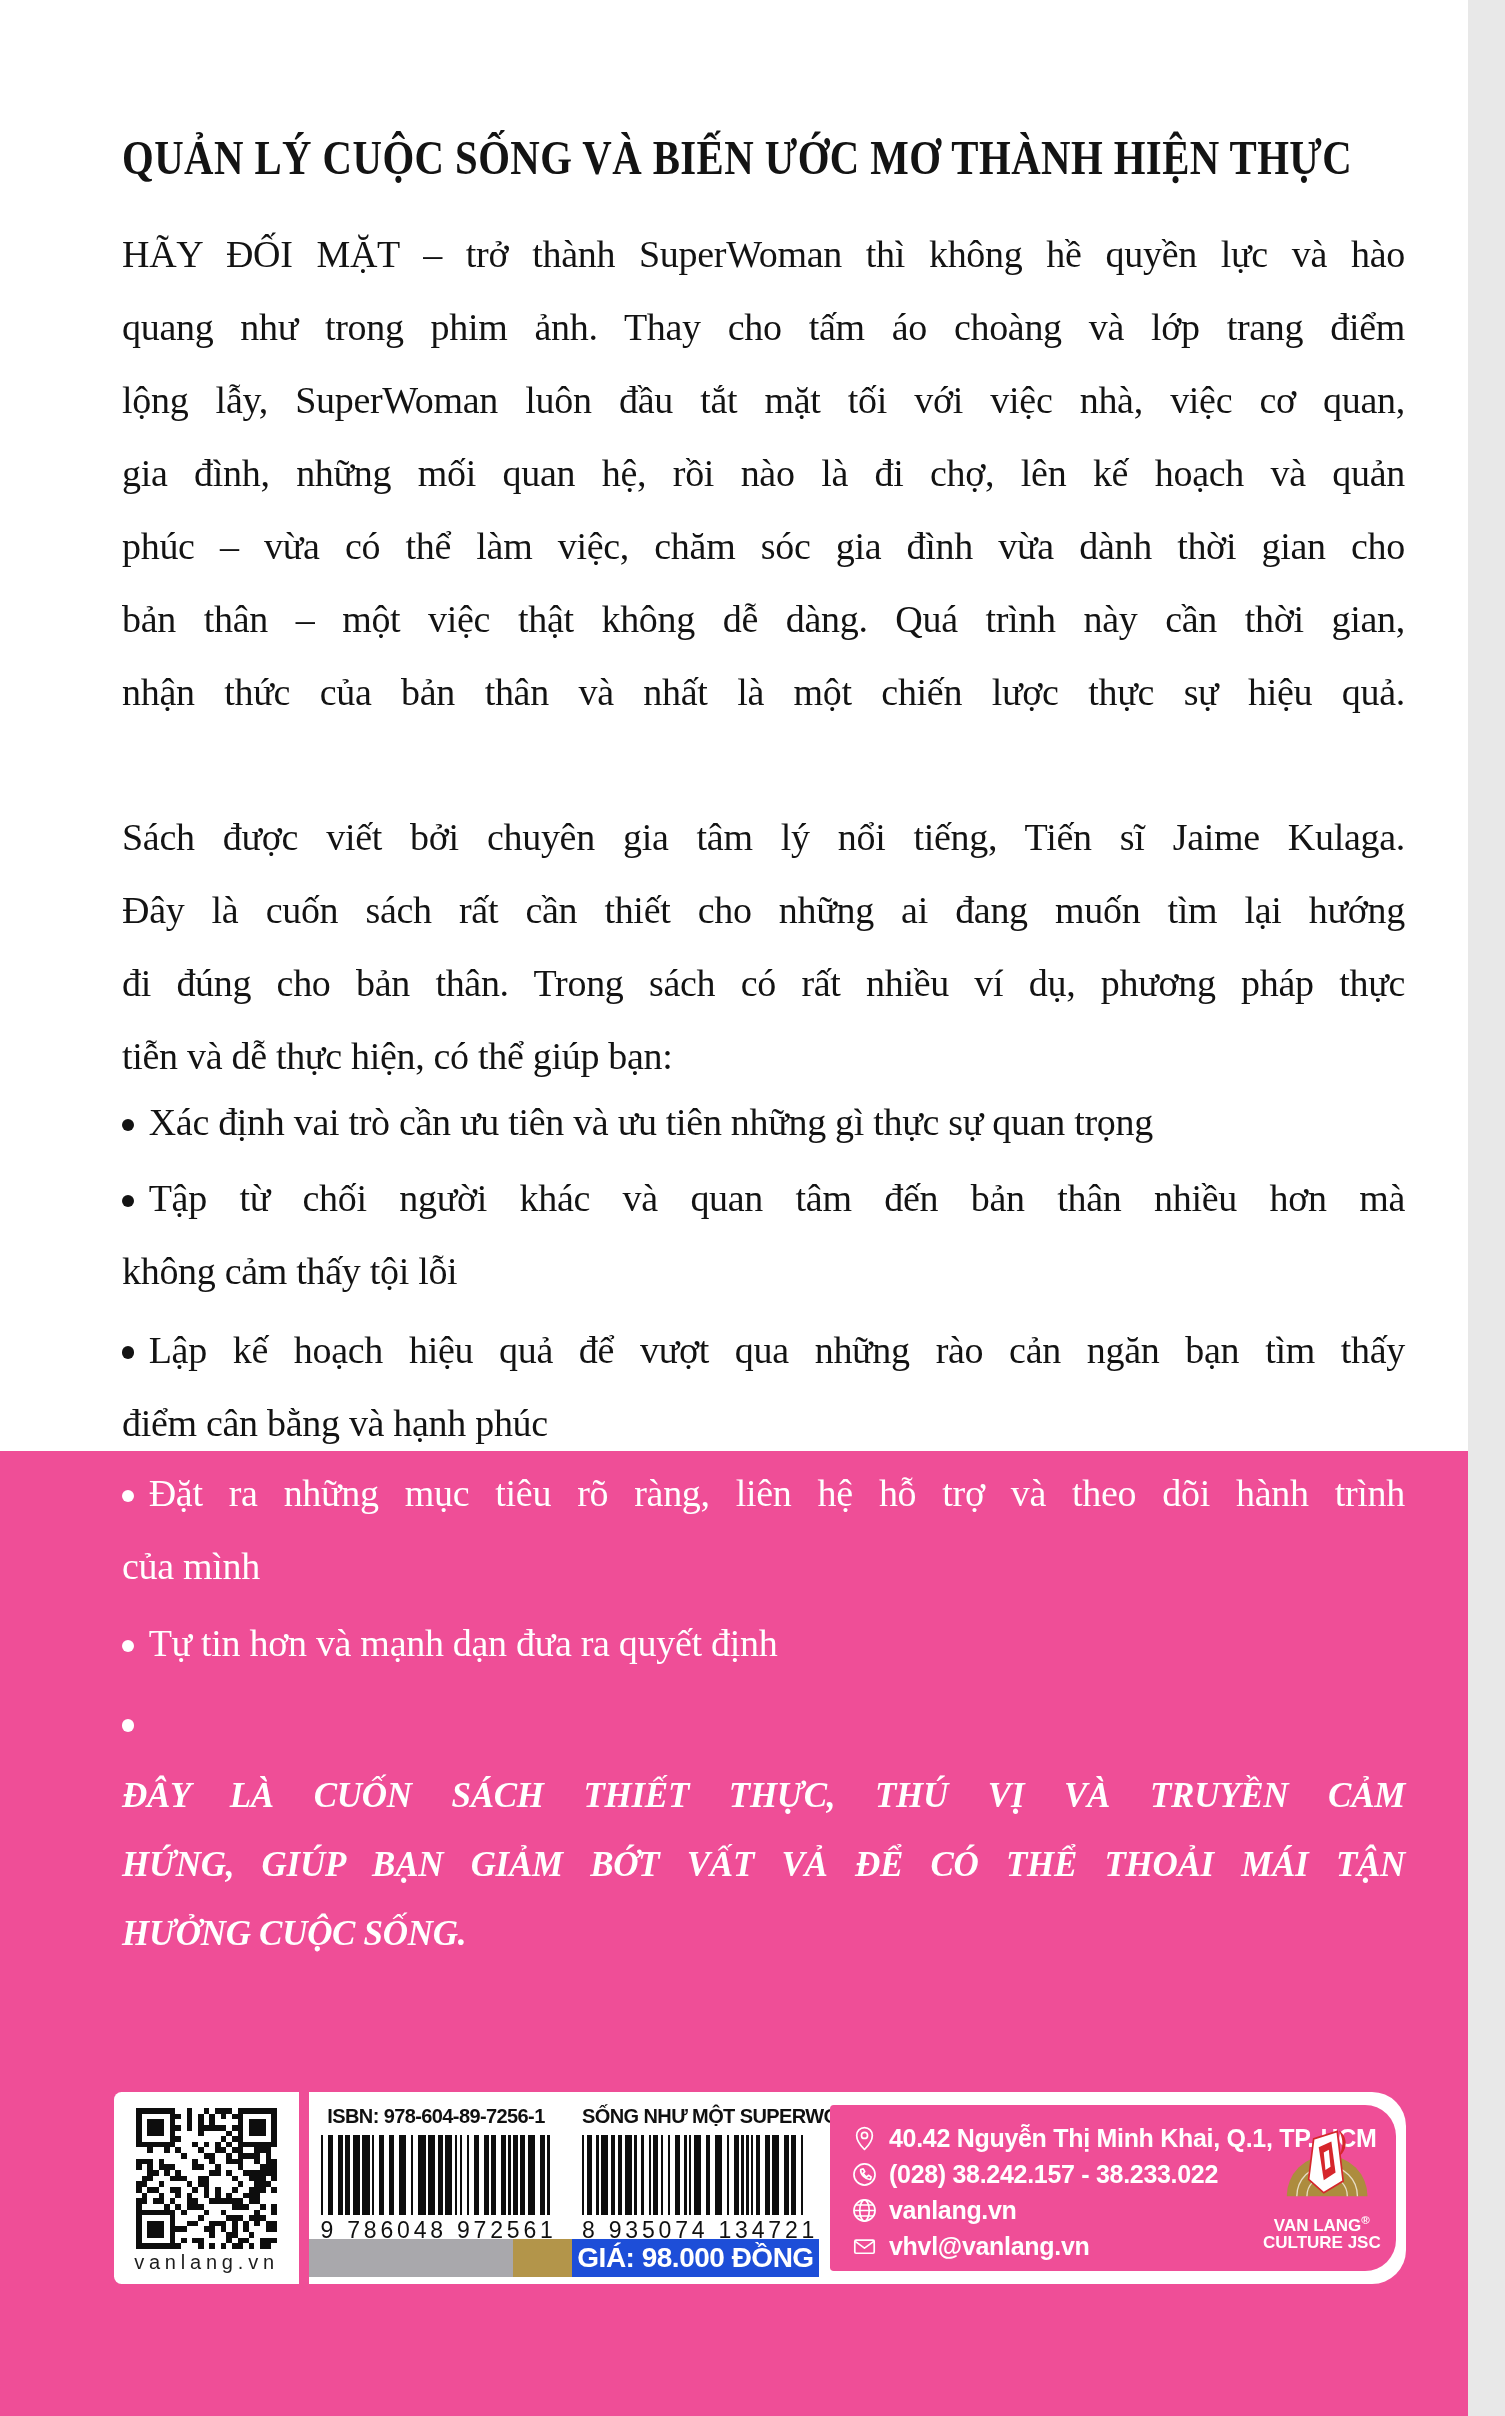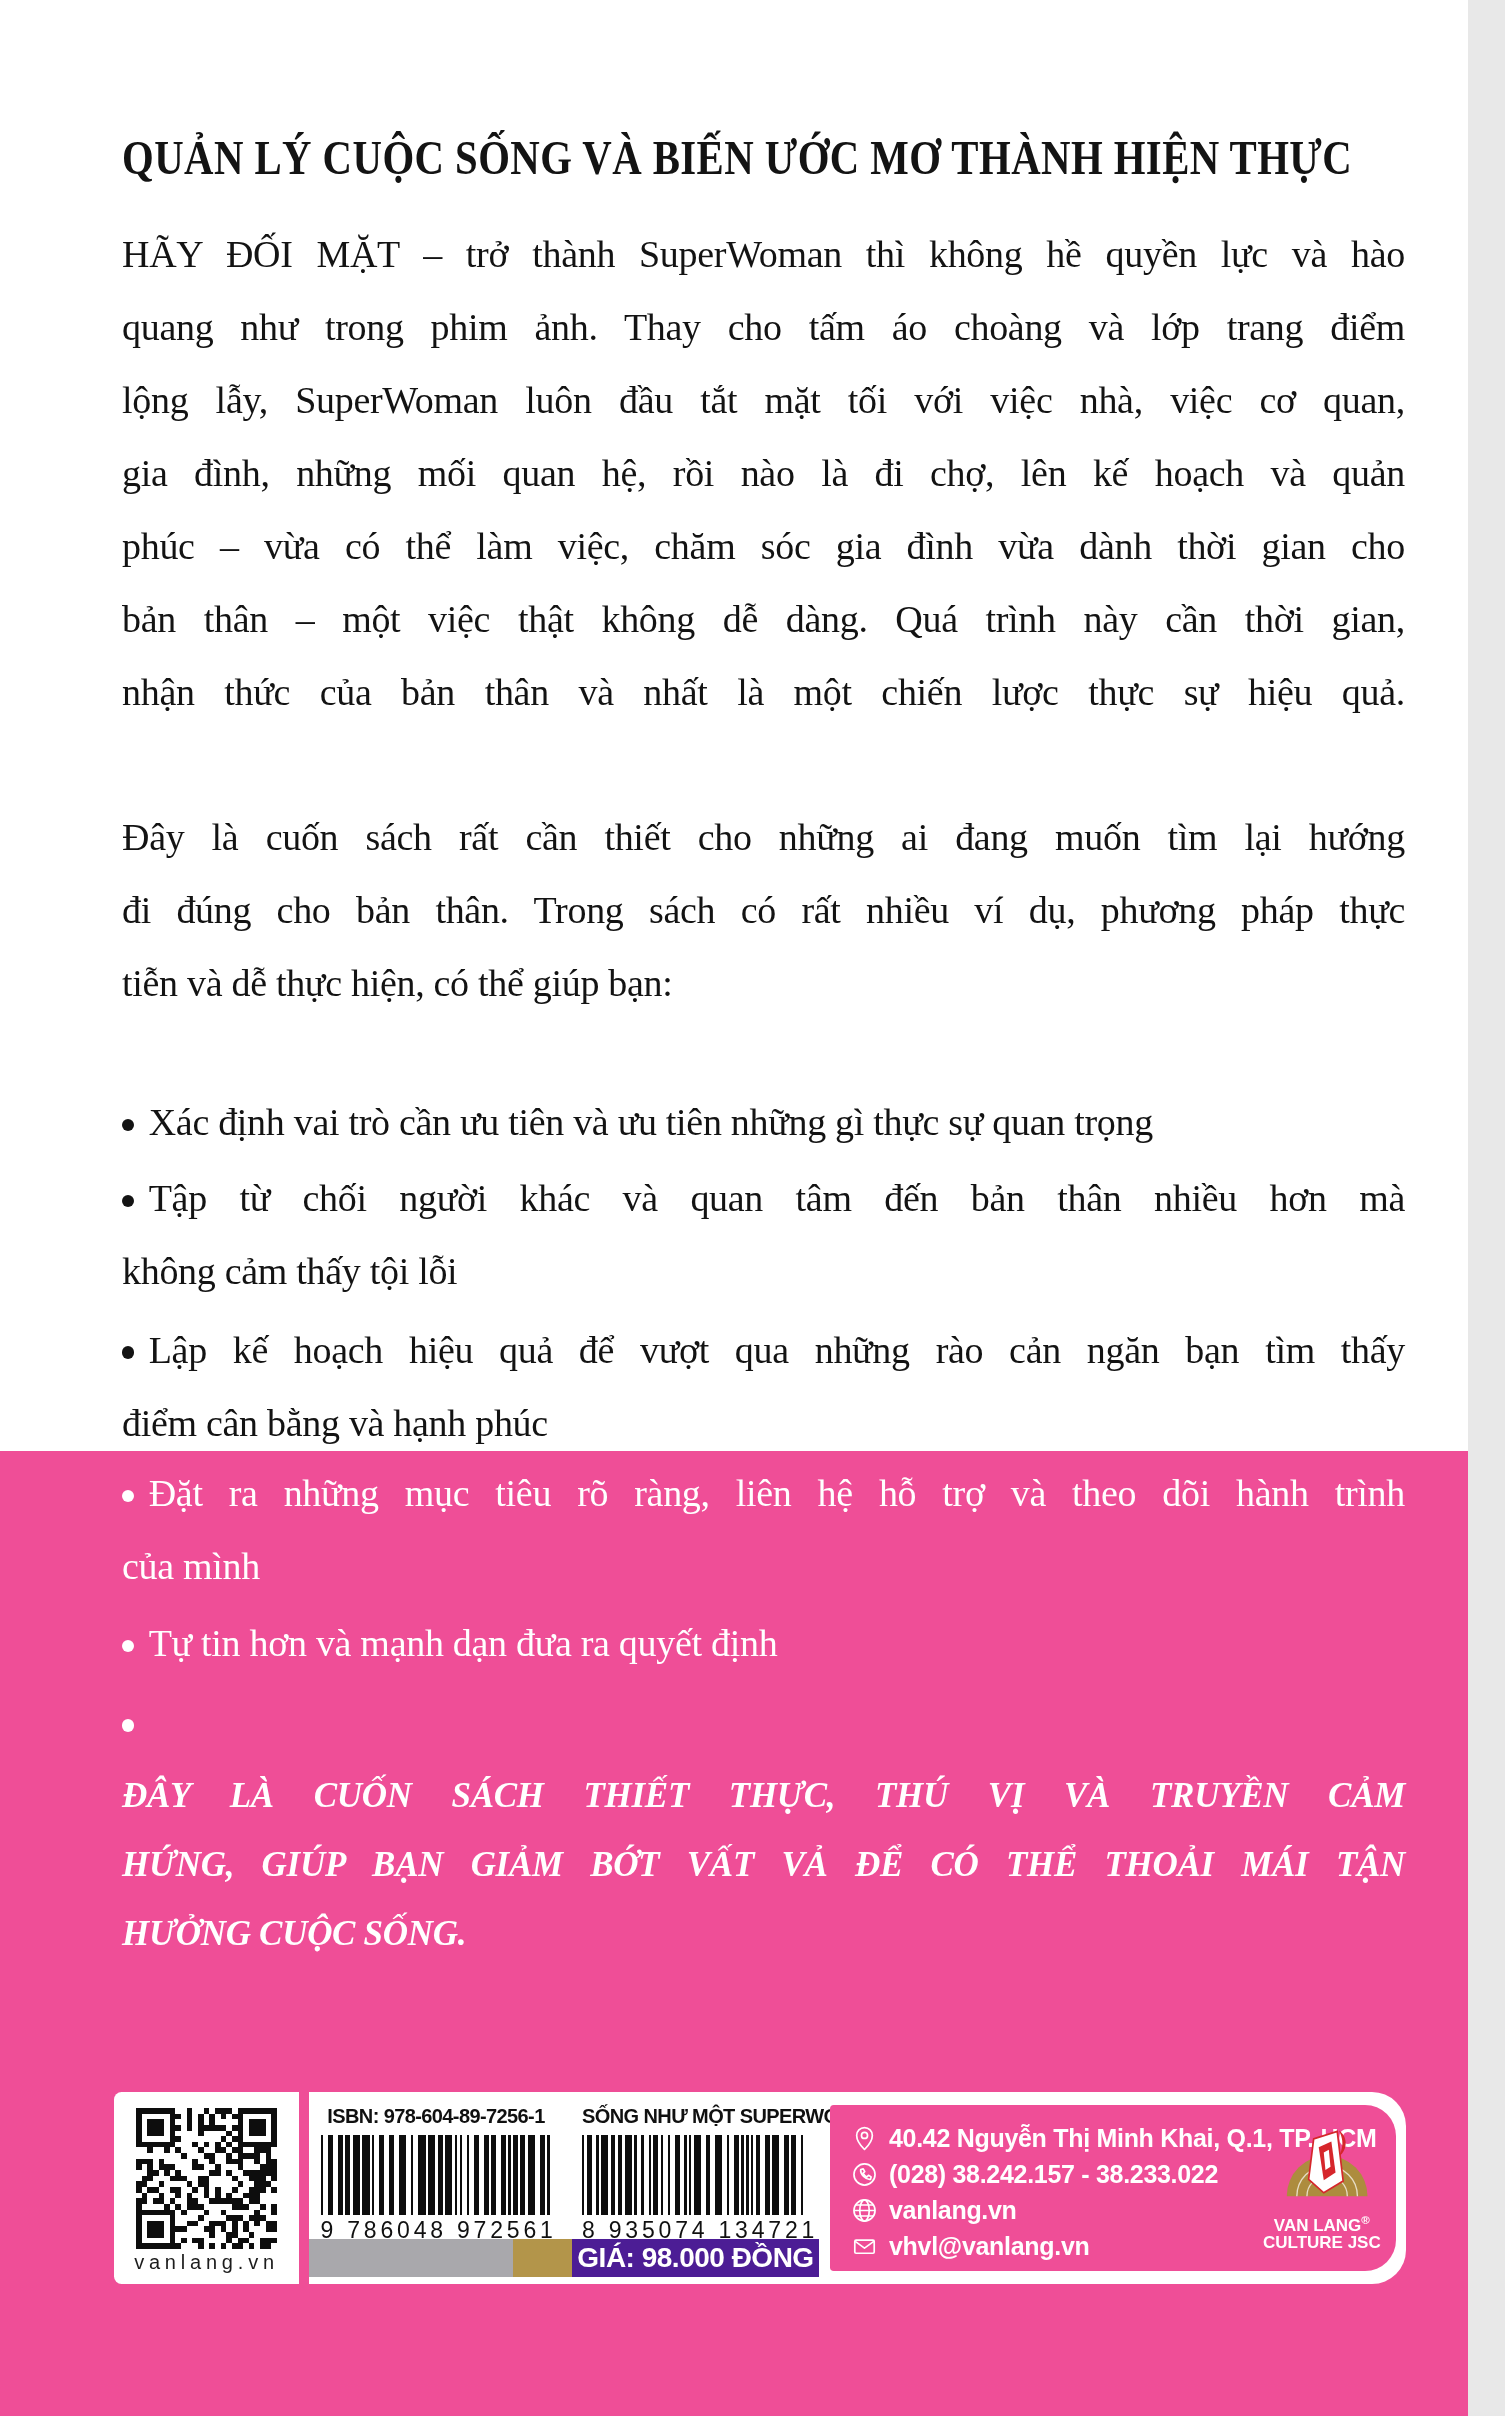--- a/index.html
+++ b/index.html
@@ -60,20 +60,21 @@
   <div class="tblock" id="para1" style="top:218px;">
       <div class="line">HÃY ĐỐI MẶT – trở thành SuperWoman thì không hề quyền lực và hào</div>
       <div class="line">quang như trong phim ảnh. Thay cho tấm áo choàng và lớp trang điểm</div>
       <div class="line">lộng lẫy, SuperWoman luôn đầu tắt mặt tối với việc nhà, việc cơ quan,</div>
       <div class="line">gia đình, những mối quan hệ, rồi nào là đi chợ, lên kế hoạch và quản</div>
       <div class="line">phúc – vừa có thể làm việc, chăm sóc gia đình vừa dành thời gian cho</div>
       <div class="line">bản thân – một việc thật không dễ dàng. Quá trình này cần thời gian,</div>
       <div class="line">nhận thức của bản thân và nhất là một chiến lược thực sự hiệu quả.</div>
     </div>
   <div class="tblock" id="para2" style="top:801px;">
+      <div class="line">Sách được viết bởi chuyên gia tâm lý nổi tiếng, Tiến sĩ Jaime Kulaga.</div>
       <div class="line">Đây là cuốn sách rất cần thiết cho những ai đang muốn tìm lại hướng</div>
       <div class="line">đi đúng cho bản thân. Trong sách có rất nhiều ví dụ, phương pháp thực</div>
       <div class="line left">tiễn và dễ thực hiện, có thể giúp bạn:</div>
     </div>
   <div class="tblock" id="bullets-white" style="top:1086px;">
       <div class="bullet-item">
         <div class="line left"><span class="dot"></span><span>Xác định vai trò cần ưu tiên và ưu tiên những gì thực sự quan trọng</span></div>
       </div>
       <div class="bullet-item" style="margin-top: 2.9px;">
         <div class="line"><span class="dot"></span><span>Tập từ chối người khác và quan tâm đến bản thân nhiều hơn mà</span></div>
@@ -489,21 +490,21 @@
               <rect x="80" y="0" width="3" height="100"></rect>
               <rect x="85" y="0" width="2" height="100"></rect>
               <rect x="88" y="0" width="2" height="100"></rect>
               <rect x="92" y="0" width="1" height="100"></rect>
             </svg></div>
         <div class="bc-digits">8 935074 134721</div>
       </div>
       <div class="price-strip">
         <div class="ps-gray" id="ps-gray" style="background: rgb(169, 168, 172);"></div>
         <div class="ps-gold" id="ps-gold" style="background: rgb(179, 149, 74);"></div>
-        <div class="ps-black" id="ps-black" style="background: #4c1d95;">
+        <div class="ps-black" id="ps-black" style="background: #1d4ed8;">
           <span class="price-label">GIÁ: 98.000 ĐỒNG</span>
         </div>
       </div>
     </div>
 
     <div class="contact-panel" id="contact-panel" style="background: rgb(239, 78, 151);">
       <div class="c-rows" id="c-rows">
           <div class="c-row">
             <svg viewBox="0 0 32 32" fill="none" stroke="#fff" stroke-width="2" stroke-linejoin="round">
               <path d="M16 3c-5.2 0-9.3 4.1-9.3 9.3C6.7 19.6 16 29 16 29s9.3-9.4 9.3-16.7C25.3 7.1 21.2 3 16 3z"></path>

